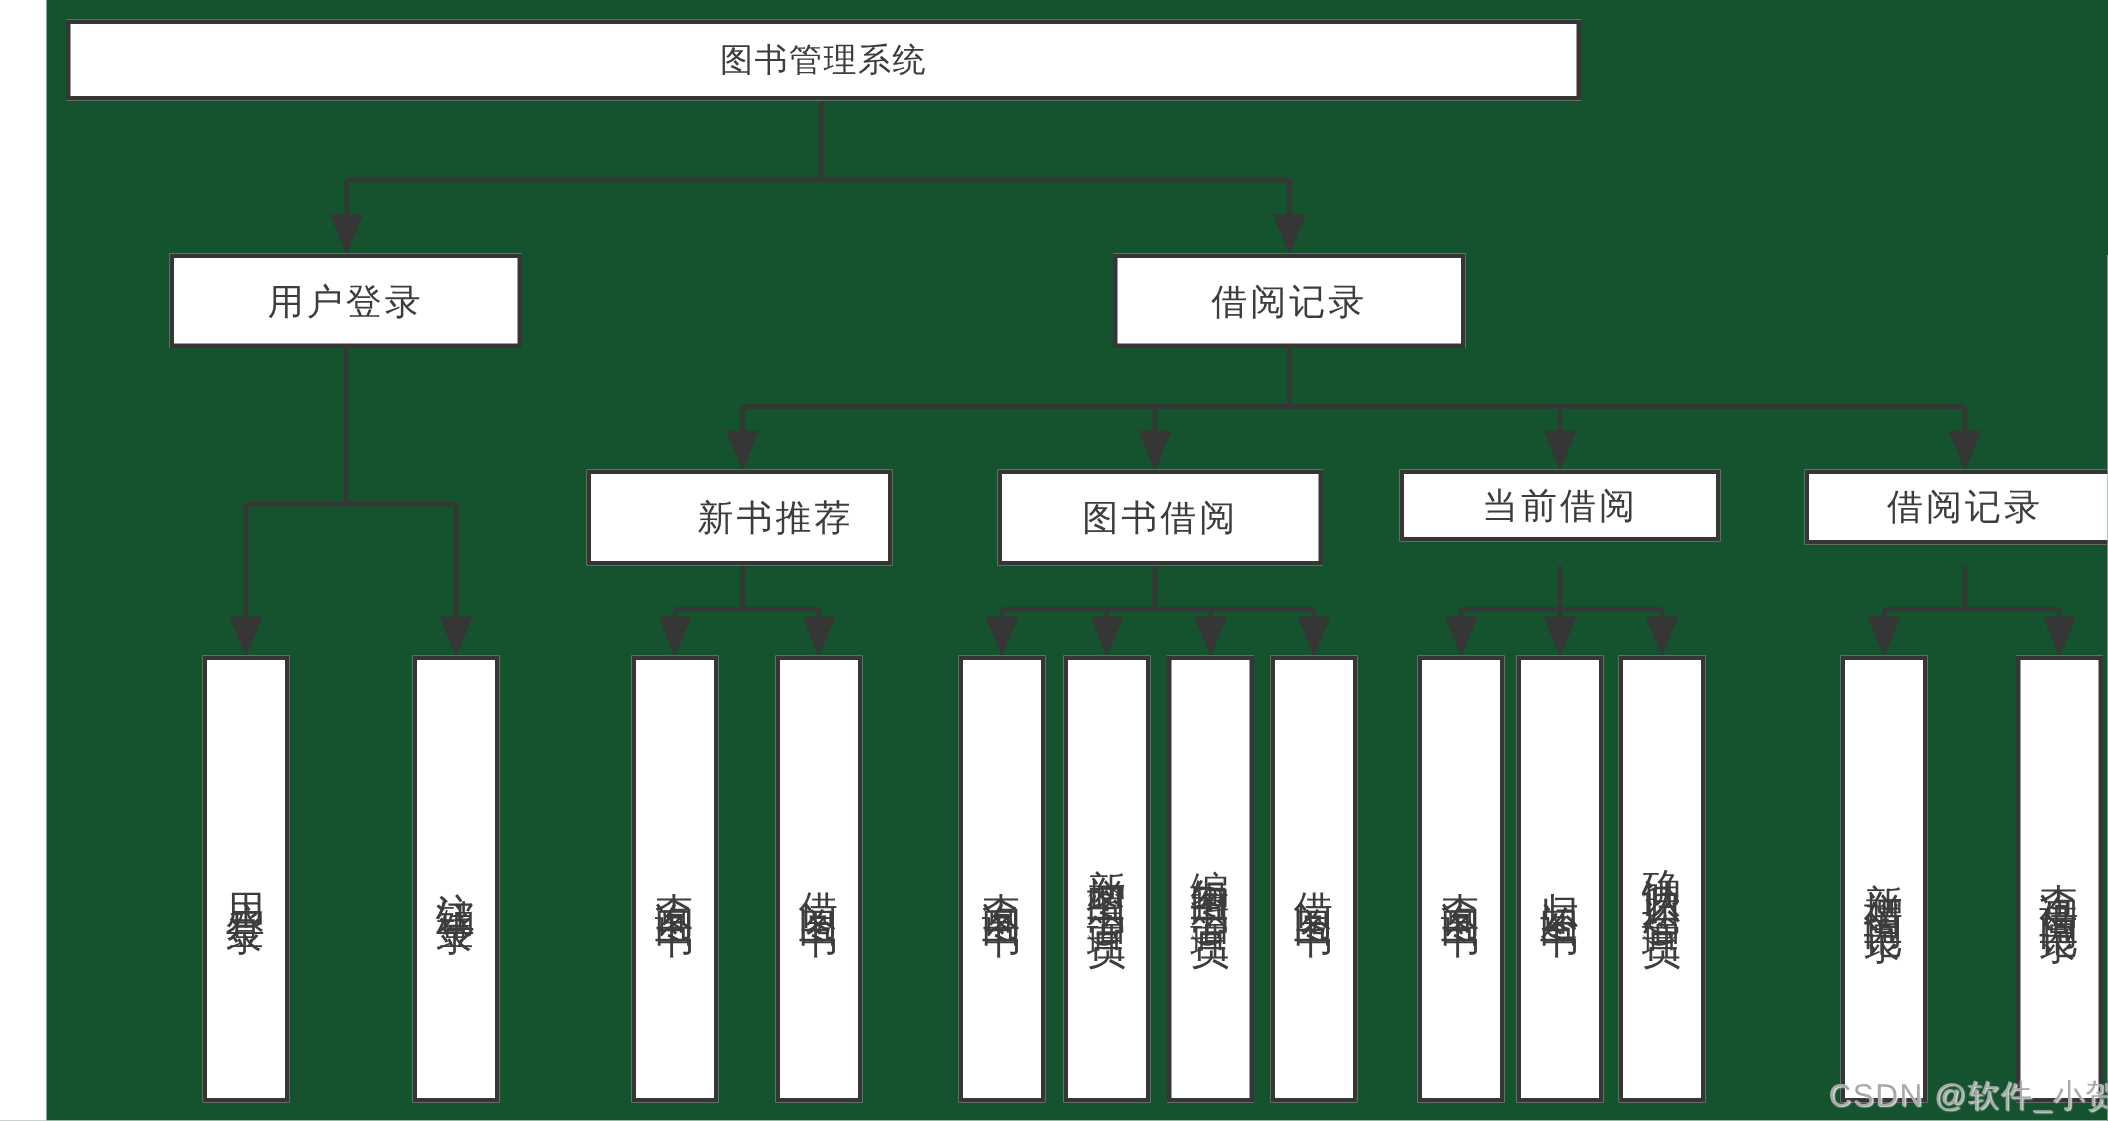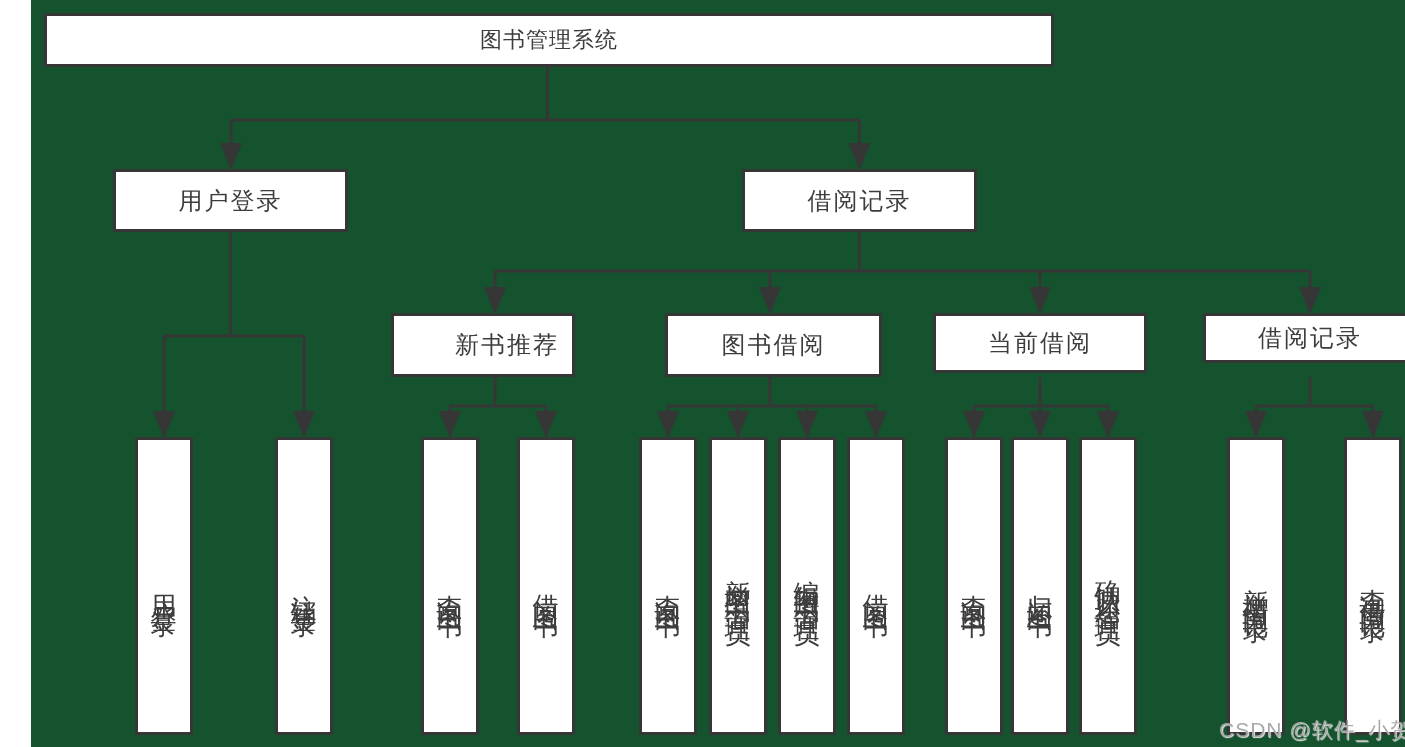--- a/index.html
+++ b/index.html
@@ -115,27 +115,27 @@
     <span>图书管理系统</span>
   </div>
 
   <div class="node hnode" style="left:82px; top:169px; width:235px; height:63px;">
     <span>用户登录</span>
   </div>
   <div class="node hnode" style="left:711px; top:169px; width:235px; height:63px;">
     <span>借阅记录</span>
   </div>
 
-  <div class="node hnode" style="left:360px; top:313px; width:184px; height:64px;padding-left:48px;">
+  <div class="node hnode" style="left:360px; top:313px; width:204px; height:64px;padding-left:48px;">
     <span>新书推荐</span>
   </div>
   <div class="node hnode" style="left:634px; top:313px; width:217px; height:64px;">
     <span>图书借阅</span>
   </div>
-  <div class="node hnode" style="left:902px; top:313px; width:214px; height:60px;">
+  <div class="node hnode" style="left:902px; top:313px; width:214px; height:48px;">
     <span>当前借阅</span>
   </div>
   <div class="node hnode" style="left:1172px; top:313px; width:214px; height:50px;">
     <span>借阅记录</span>
   </div>
 
   <div class="node vnode" style="left:104px; top:437px; width:58px; height:298px;">
     <span class="vtext">用户登录</span>
   </div>
   <div class="node vnode" style="left:244px; top:437px; width:58px; height:298px;">

